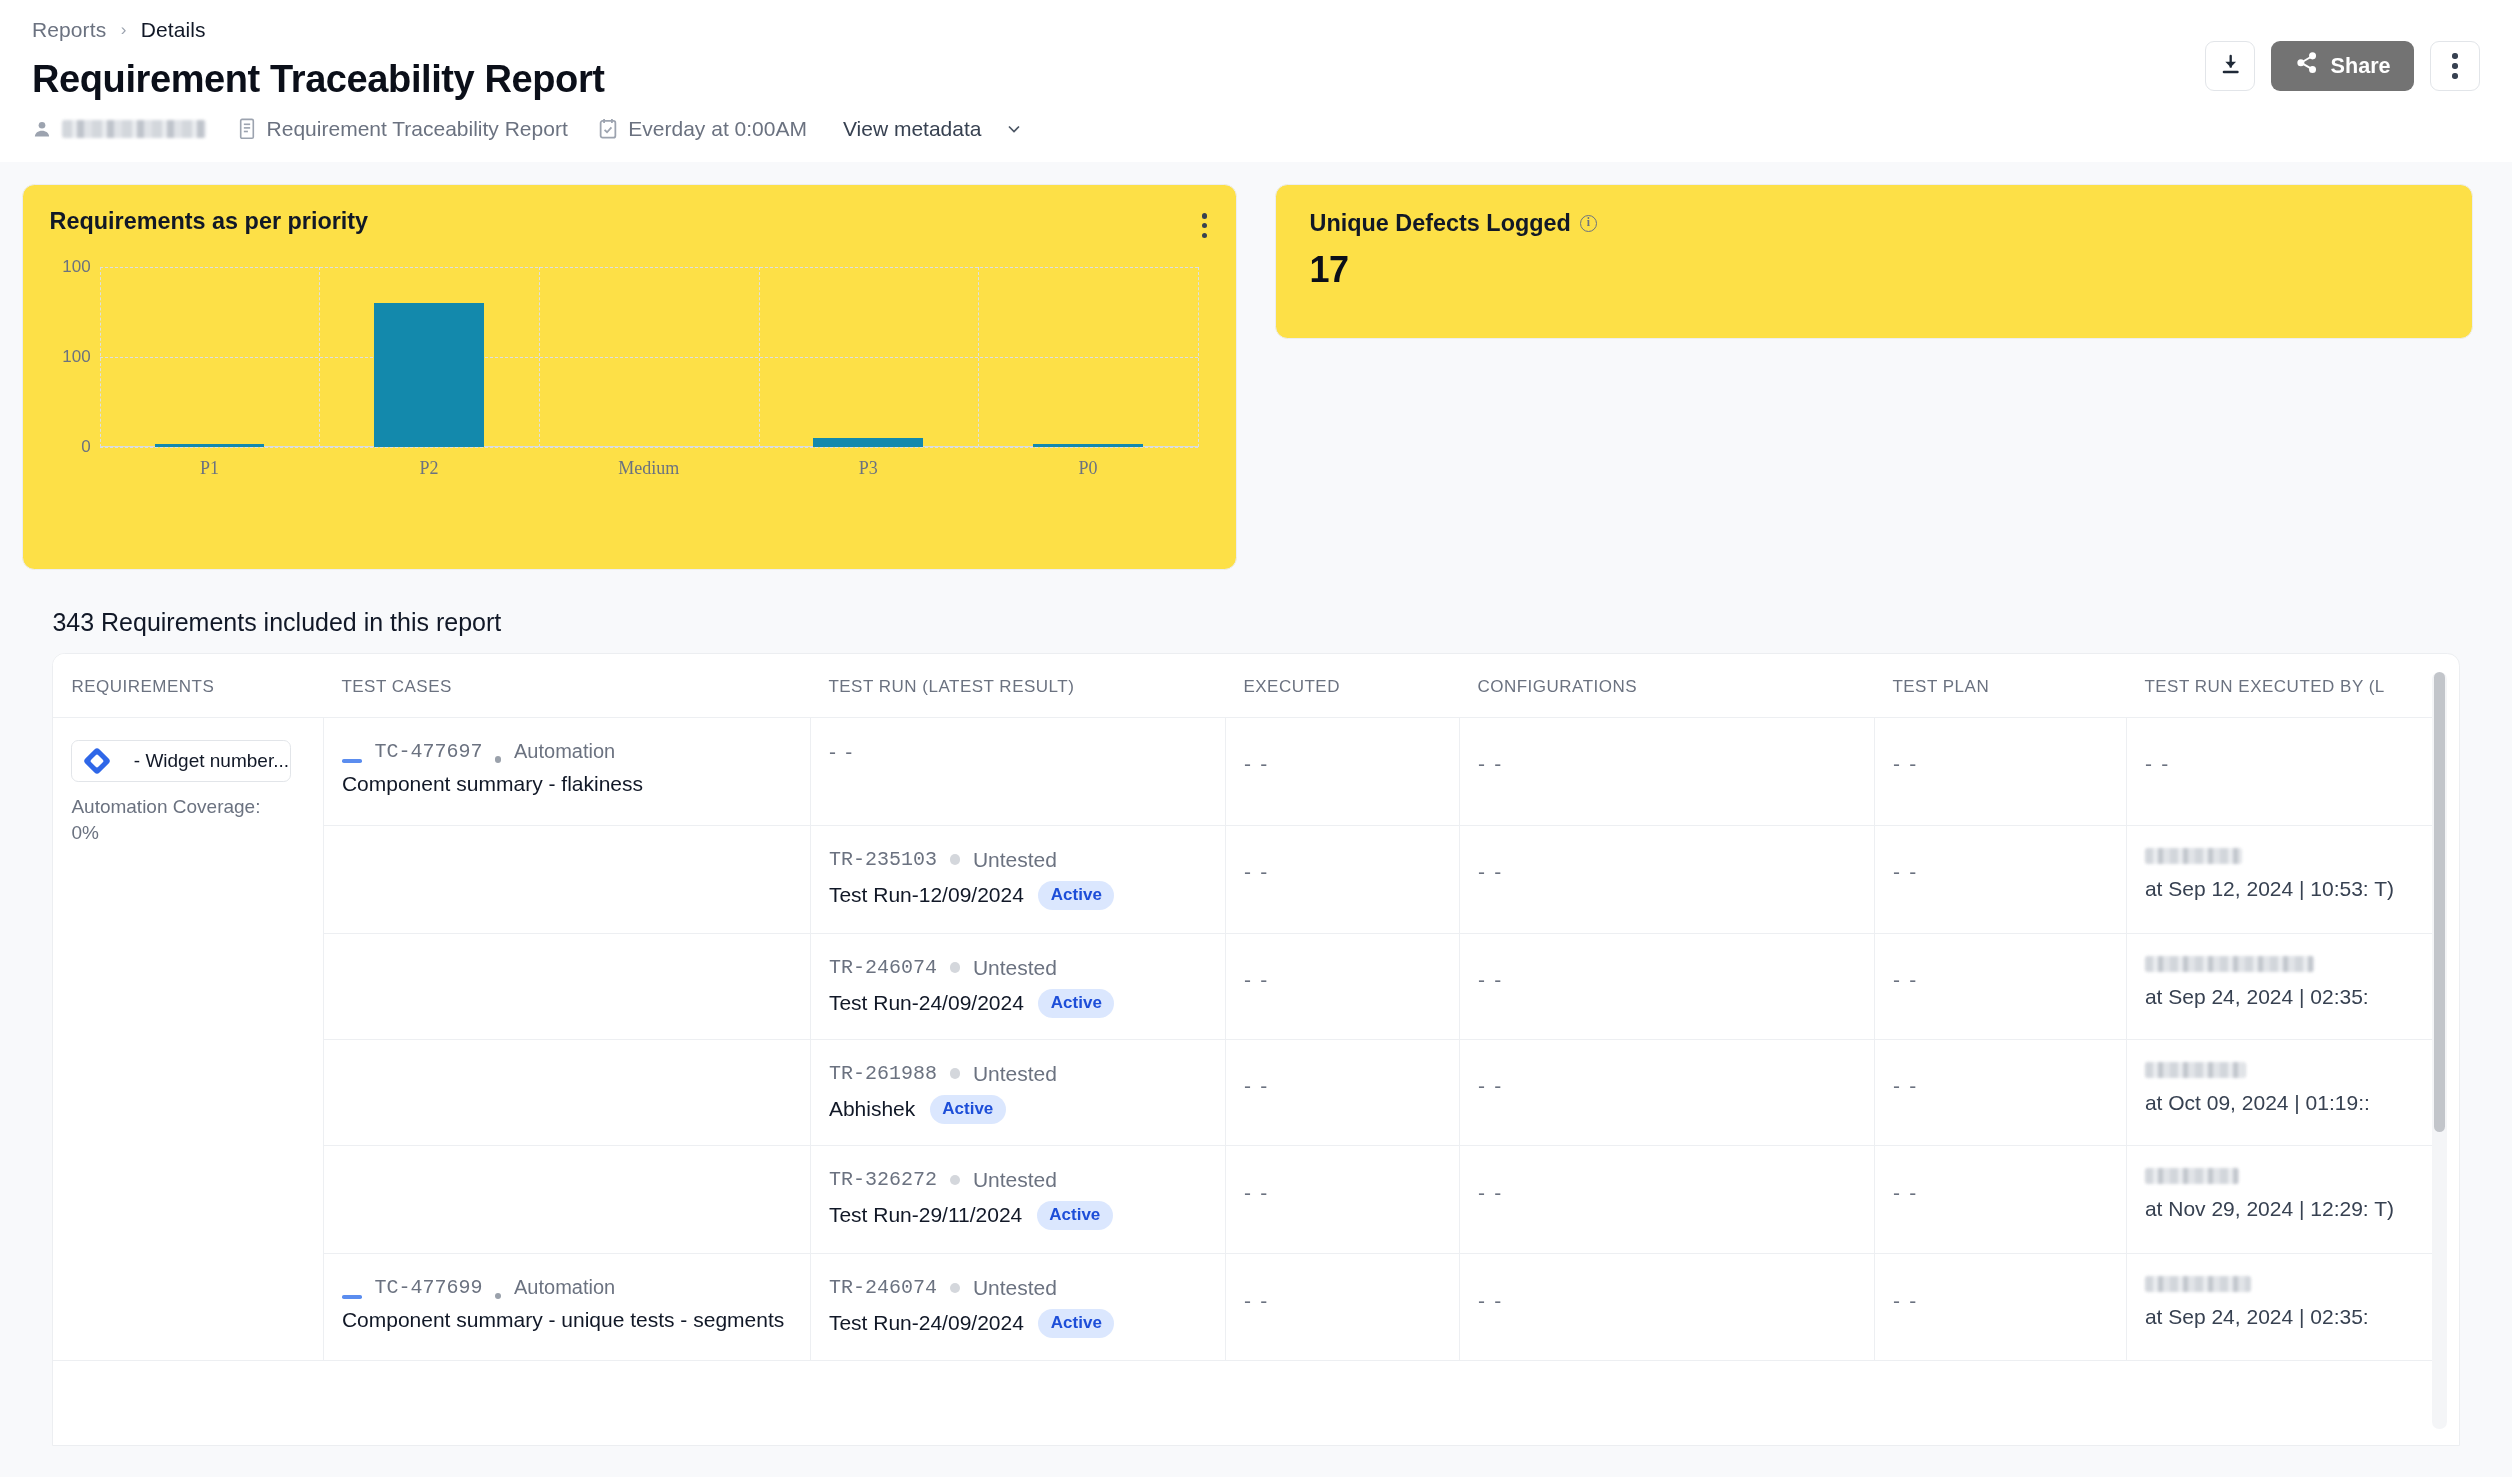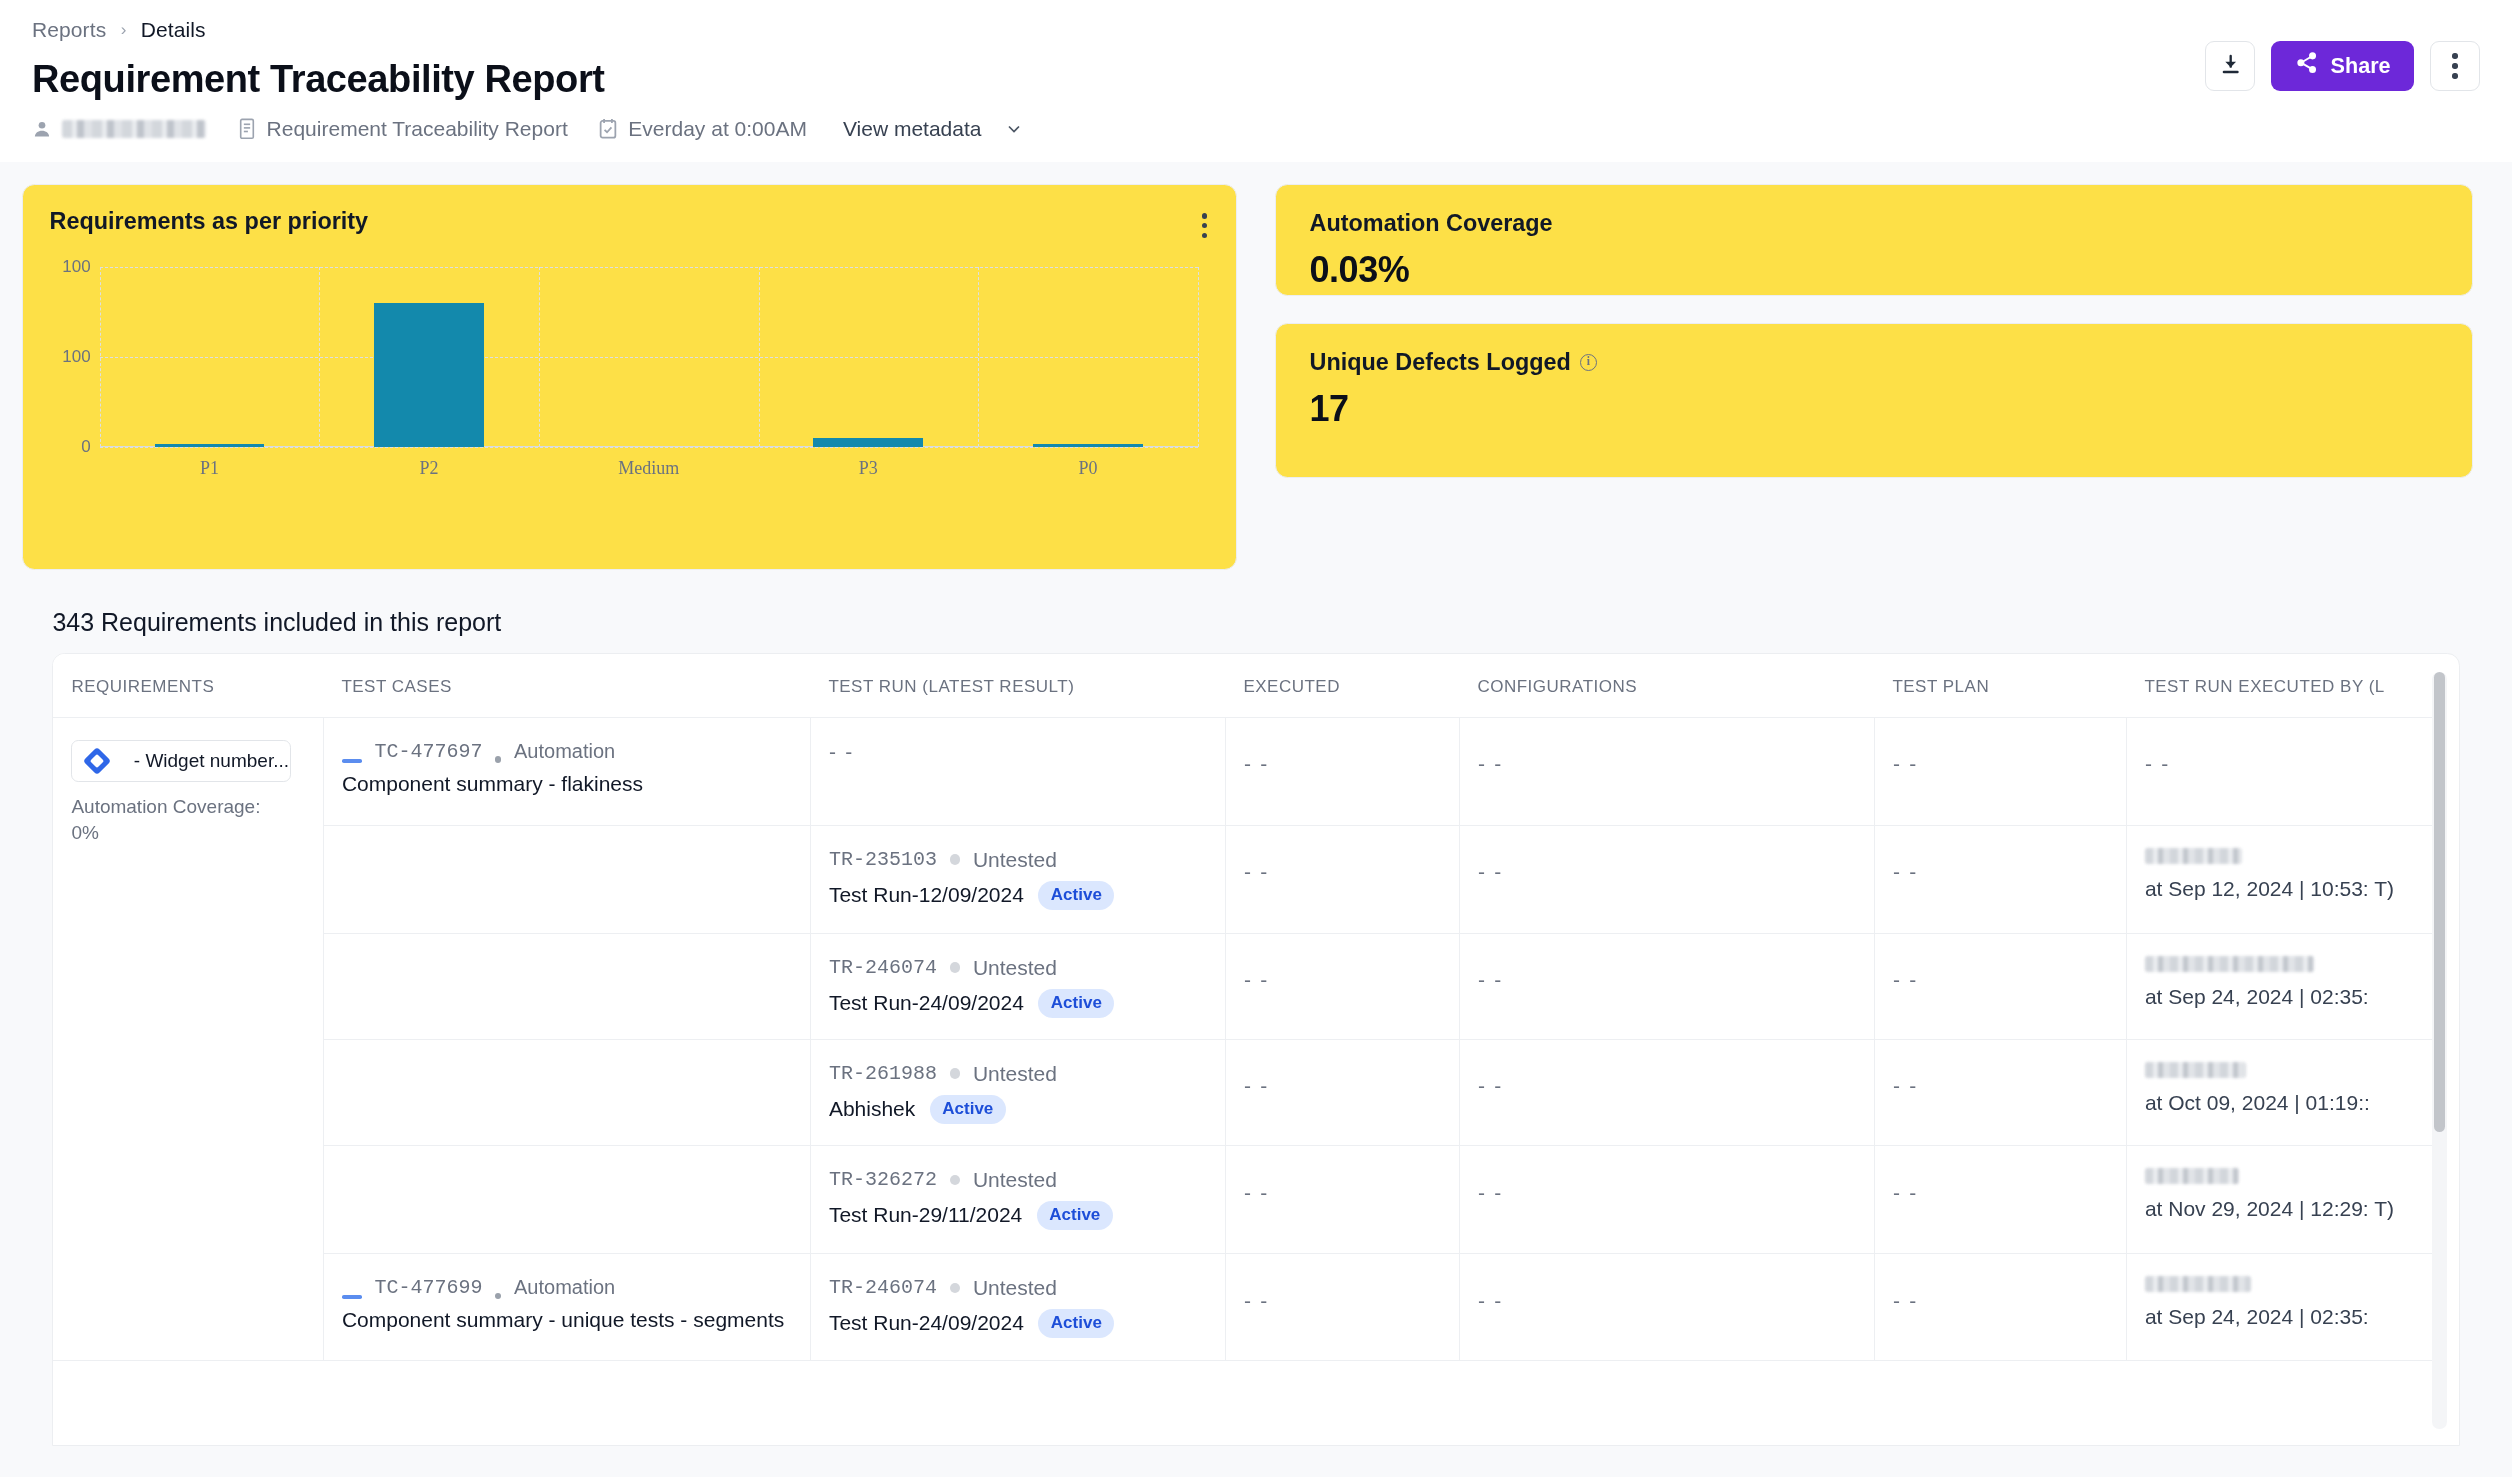--- a/index.html
+++ b/index.html
@@ -44,21 +44,21 @@
     position: absolute; right: 32px; top: 41px;
     display: flex; align-items: center; gap: 16px;
   }
   .btn-icon {
     width: 50px; height: 50px; border: 0.9px solid #e2e5e9; border-radius: 9px;
     background: #fff; display: flex; align-items: center; justify-content: center;
     cursor: pointer;
   }
   .btn-share {
     height: 50px; padding: 0 23.4px; border-radius: 9px; border: none;
-    background: #6d28d9; color: #fff; font-size: 21.6px; font-weight: bold;
+    background: #737373; color: #fff; font-size: 21.6px; font-weight: bold;
     display: flex; align-items: center; gap: 12.6px; cursor: pointer;
     font-family: "Liberation Sans", sans-serif;
   }
   .kebab-dots { display: flex; flex-direction: column; gap: 4.5px; align-items: center; }
   .kebab-dots i { width: 5.4px; height: 5.4px; border-radius: 50%; background: #374151; display: block; }
 
   
   .body-area { background: #f8f9fb; padding: 0 21.6px 0 21.6px; height: 1316px; }
 
   .top-grid { display: flex; gap: 38px; padding-top: 21.6px; }
@@ -325,26 +325,20 @@
             <div class="x-lab">P1</div>
             <div class="x-lab">P2</div>
             <div class="x-lab">Medium</div>
             <div class="x-lab">P3</div>
             <div class="x-lab">P0</div>
           </div>
       </div>
     </div>
 
     <div class="kpi-col">
-      <div class="card kpi-card">
-        <div class="kpi-label">
-          <span>Automation Coverage</span>
-        </div>
-        <div class="kpi-value">0.03%</div>
-      </div>
 
       <div class="card kpi-card tall">
         <div class="kpi-label">
           <span>Unique Defects Logged</span>
           <span class="info-circle">i</span>
         </div>
         <div class="kpi-value">17</div>
       </div>
     </div>
   </div>

